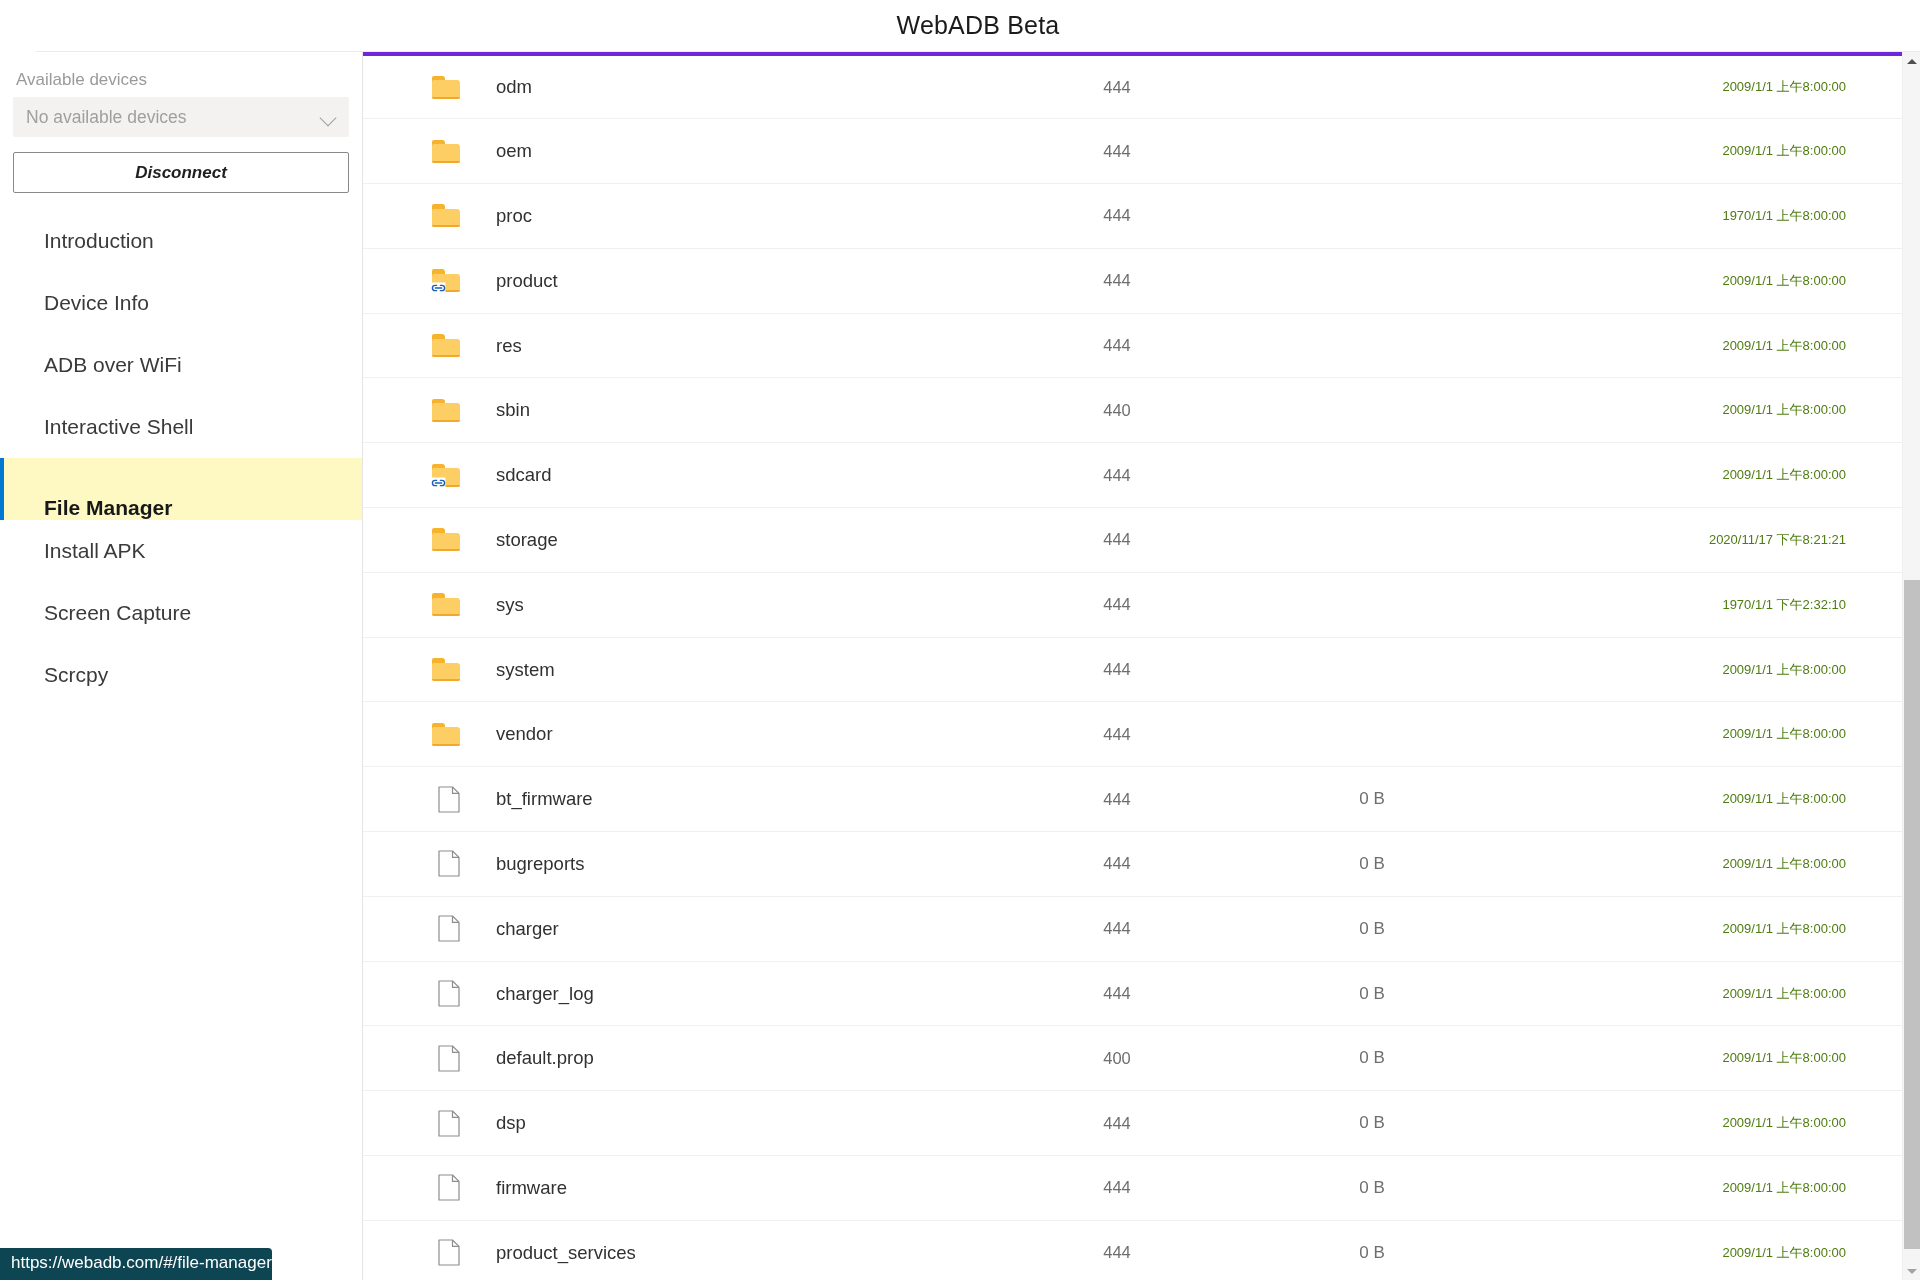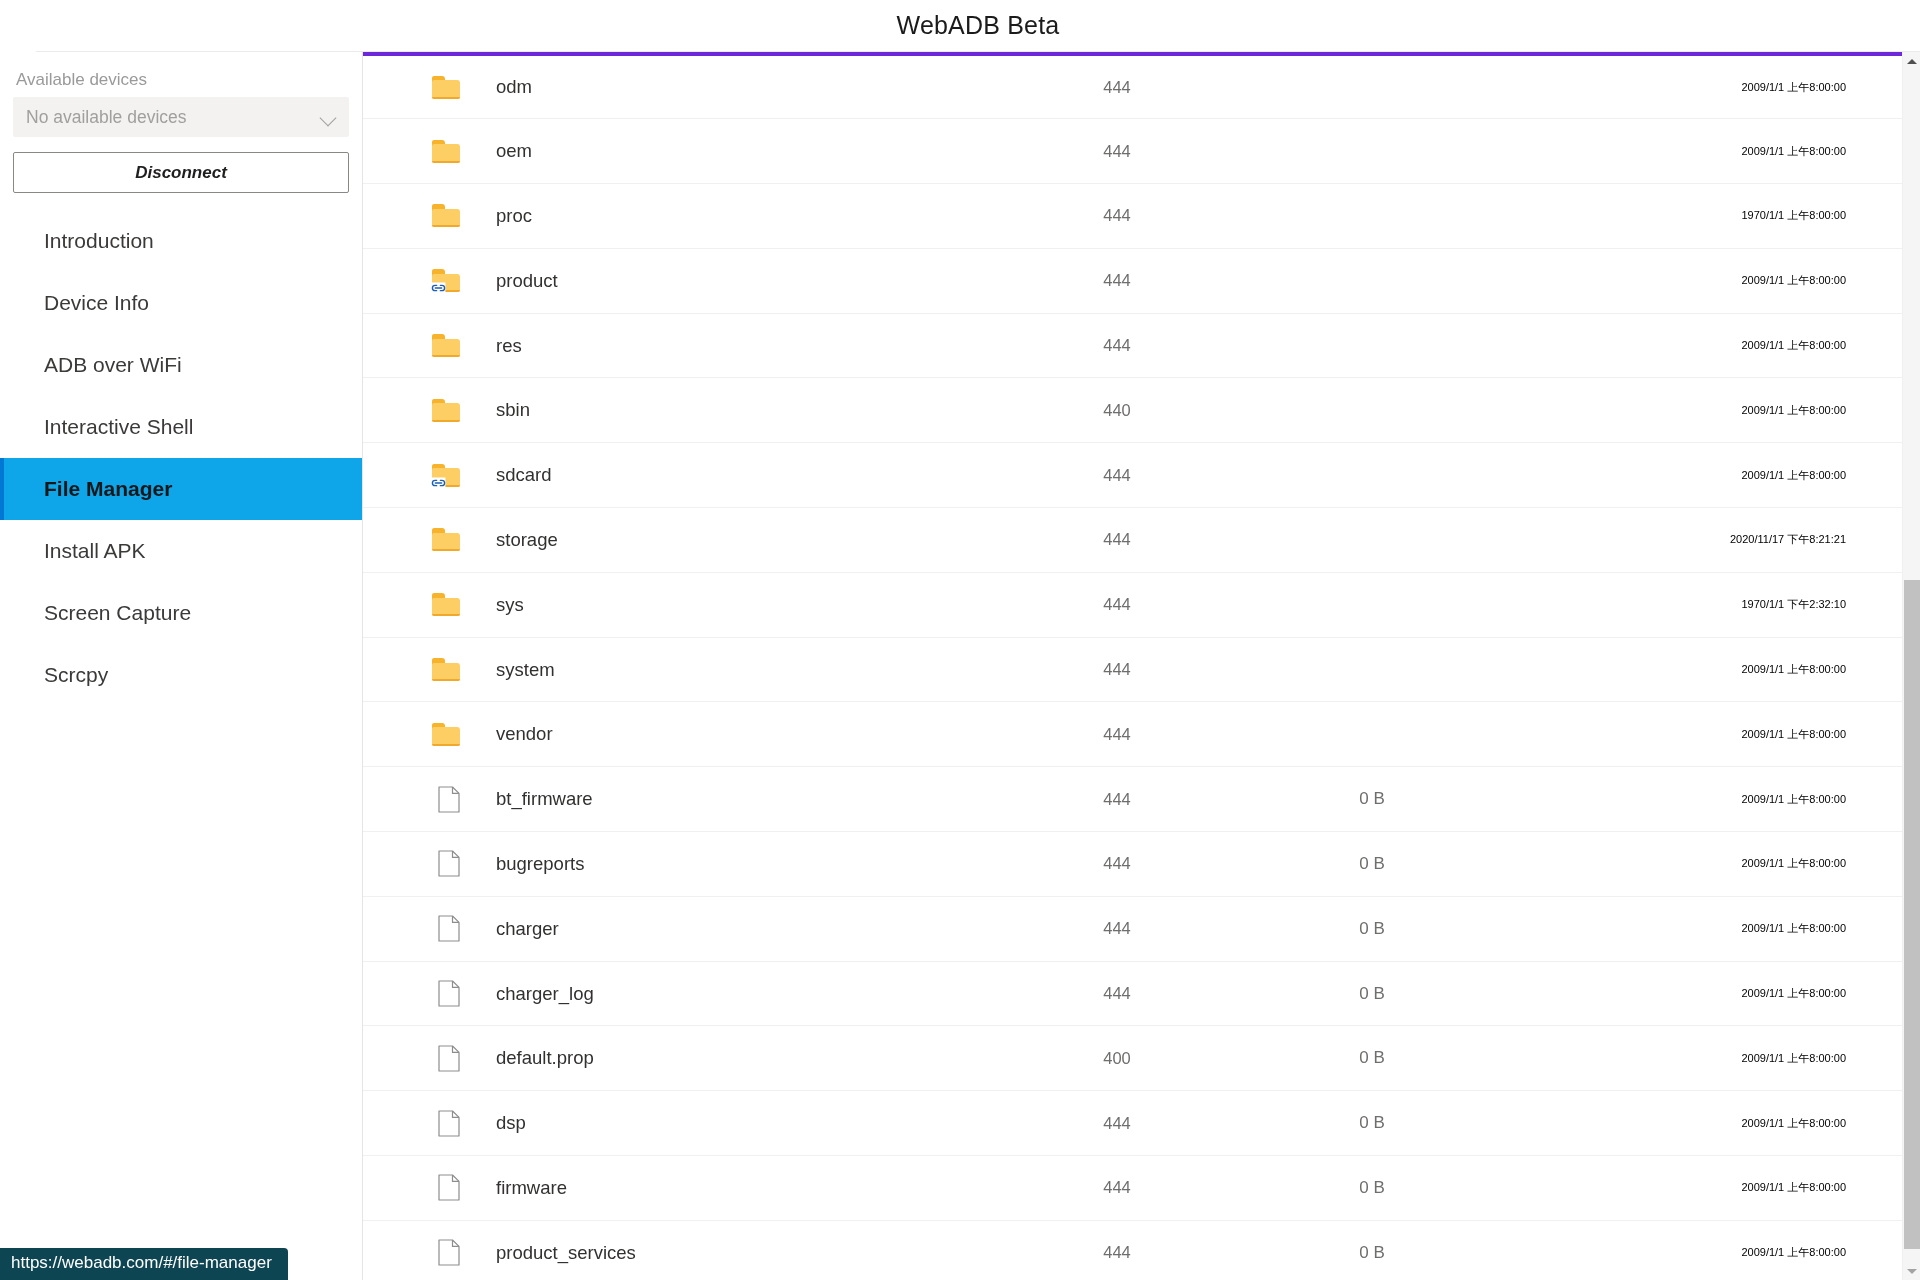--- a/index.html
+++ b/index.html
@@ -60,48 +60,48 @@
     cursor: pointer;
     font-style: italic;
   }
 
   .nav { margin-top: 17px; }
   .nav-item {
     height: 62px; display: flex; align-items: center;
     padding-left: 44px; position: relative; cursor: pointer;
     font-size: 21px; color: #3b3a39; font-weight: 400;
   }
-  .nav-item.selected { background: #0ea5e9; font-weight: 700; color: #16181a; }
+  .nav-item.selected { background: #fef9c3; font-weight: 700; color: #16181a; align-items: flex-end; }
   .nav-item.selected::before {
     content: ""; position: absolute; left: 0; top: 0; bottom: 0;
     width: 3.5px; background: #0078d4;
   }
 
   
   .statusbar {
     position: absolute; left: 0; bottom: 0;
     background: #0d4553; color: #ffffff;
-    font-size: 17px; padding: 5px 16px 7px 11px;
+    font-size: 17px; padding: 5px 0 7px 11px;
     border-top-right-radius: 4px;
     white-space: nowrap; z-index: 40;
     font-family: "Liberation Sans", sans-serif;
   }
 
   
   .main { flex: 1 1 auto; position: relative; overflow: hidden; background: #fff; }
   .list-viewport { position: absolute; inset: 0 18px 0 0; overflow: hidden; }
   .file-table { width: 100%; border-collapse: collapse; table-layout: fixed; }
   .file-row { height: 64.8px; border-bottom: 1px solid #f1f0f0; }
   .file-row:first-child { border-top: 4px solid #6d28d9; }
   .cell { vertical-align: middle; padding: 0; }
   .c-icon { width: 115px; text-align: right; padding-right: 18px; }
   .c-name { font-size: 18.5px; color: #323130; padding-left: 18px; }
   .c-perm { width: 310px; text-align: center; font-size: 16.5px; color: #6f6e6d; }
   .c-size { width: 200px; text-align: center; font-size: 17px; color: #6f6e6d; }
-  .c-date { width: 430px; text-align: right; padding-right: 56px; font-size: 11px; color: #000000; }
+  .c-date { width: 430px; text-align: right; padding-right: 56px; font-size: 13px; color: #4d7c0f; }
 
   
   .ficon { display: inline-block; position: relative; width: 28px; height: 23px; vertical-align: middle; }
   .folder-back {
     position: absolute; left: 0; top: 0; width: 13px; height: 7px;
     background: #f7b32b; border-radius: 2px 3px 0 0;
   }
   .folder-front {
     position: absolute; left: 0; top: 4.5px; width: 28px; height: 18.5px;
     background: #fcce63; border-radius: 2px 3px 2px 2px;

